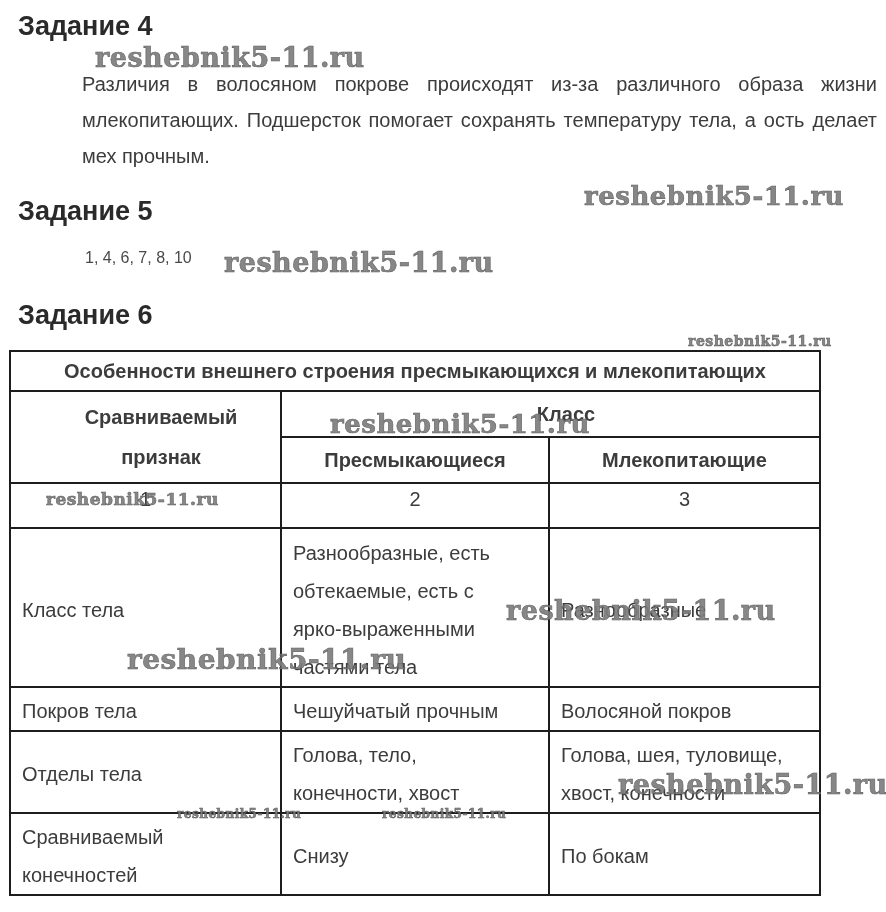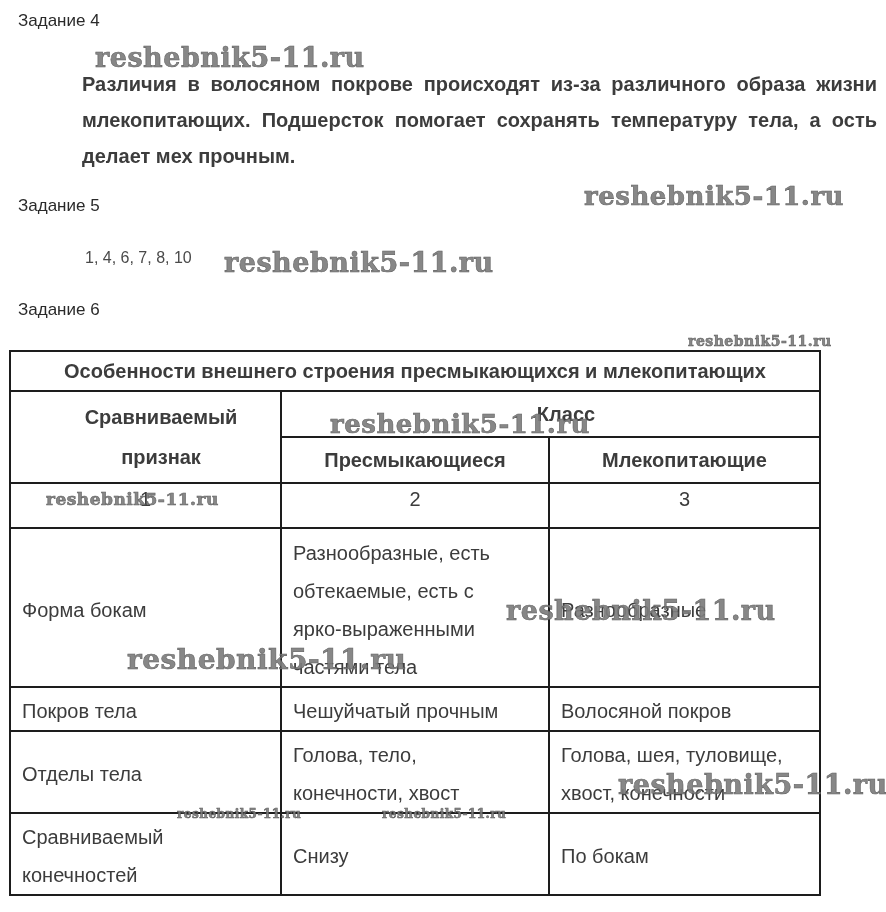--- a/index.html
+++ b/index.html
@@ -12,39 +12,38 @@
     width: 886px;
     height: 912px;
     background: #ffffff;
     overflow: hidden;
     font-family: "Liberation Sans", sans-serif;
     color: #3c3c3c;
   }
   .task-heading {
     position: absolute;
     left: 18px;
-    font-size: 17px;
-    font-weight: normal;
+    font-size: 27px;
+    font-weight: bold;
     color: #2a2a2a;
     white-space: nowrap;
   }
   .heading-task4 { top: 11px; }
   .heading-task5 { top: 196px; }
   .heading-task6 { top: 300px; }
 
   .task4-paragraph {
     position: absolute;
     left: 82px;
     top: 66px;
     width: 795px;
     font-size: 20px;
     line-height: 36px;
     text-align: justify;
     color: #3c3c3c;
-    font-weight: bold;
   }
   .task5-answer {
     position: absolute;
     left: 85px;
     top: 249px;
     font-size: 16px;
     color: #4a4a4a;
     white-space: nowrap;
   }
 
@@ -153,21 +152,21 @@
       <tr class="row-subheader">
         <td class="cell-header">Пресмыкающиеся</td>
         <td class="cell-header">Млекопитающие</td>
       </tr>
       <tr class="row-numbers">
         <td>1</td>
         <td>2</td>
         <td>3</td>
       </tr>
       <tr class="row-shape">
-        <td class="cell-data">Форма бокам</td>
+        <td class="cell-data">Класс тела</td>
         <td class="cell-data">Разнообразные, есть обтекаемые, есть с ярко-выраженными частями тела</td>
         <td class="cell-data">Разнообразные</td>
       </tr>
       <tr class="row-cover">
         <td class="cell-data">Покров тела</td>
         <td class="cell-data">Чешуйчатый прочным</td>
         <td class="cell-data">Волосяной покров</td>
       </tr>
       <tr class="row-parts">
         <td class="cell-data">Отделы тела</td>

